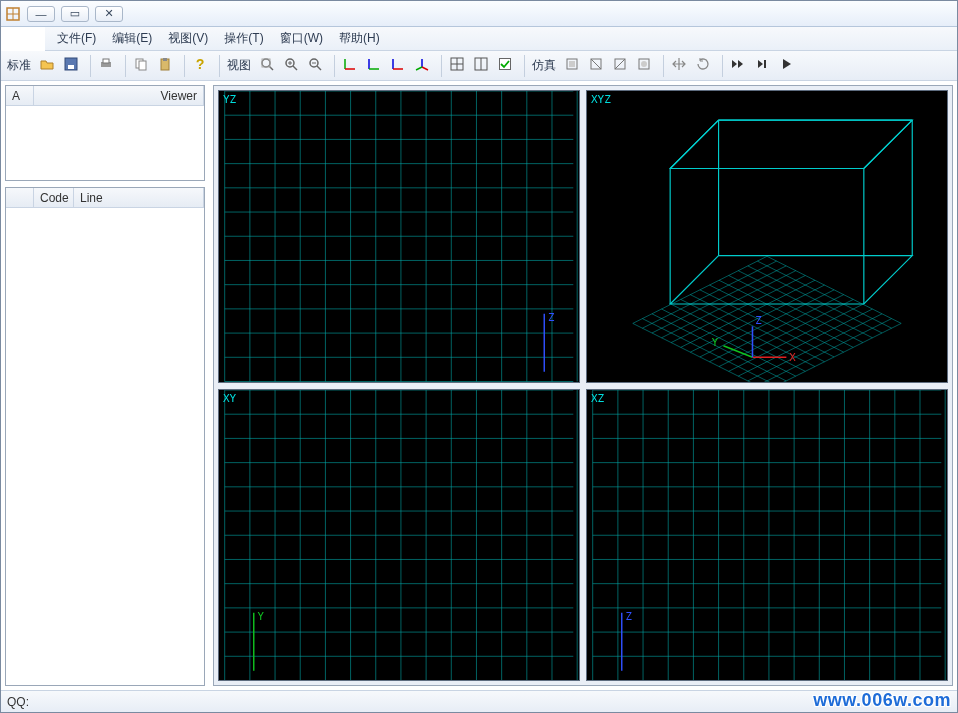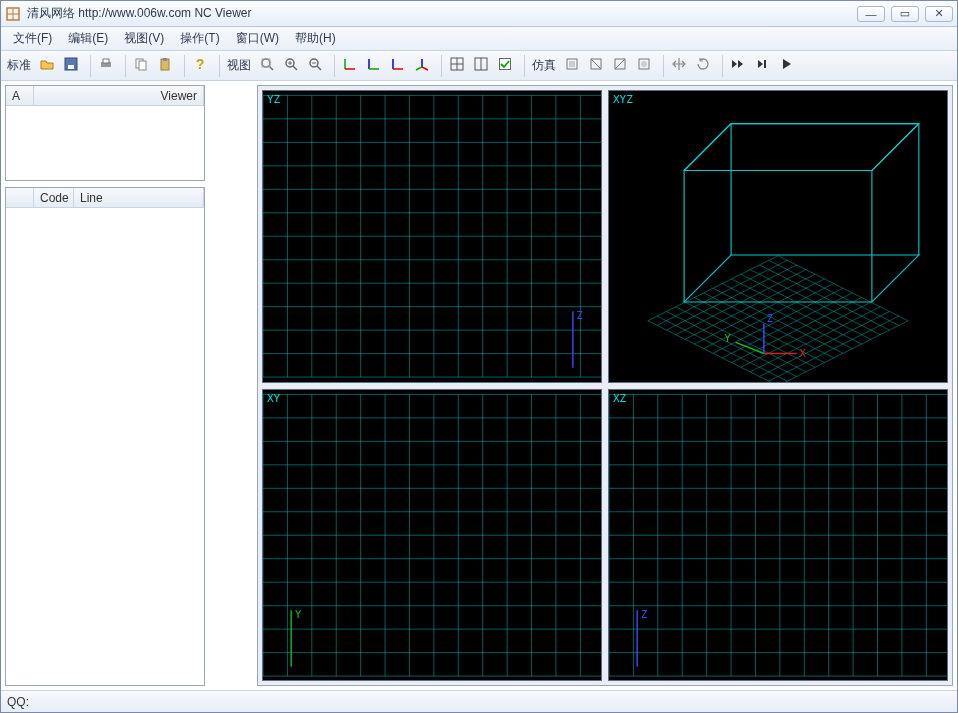--- a/index.html
+++ b/index.html
@@ -33,20 +33,21 @@
   display:flex;align-items:center;justify-content:center;
   color:#3b4a5f; font-size:11px;
 }
 
 .menubar {
   height: 24px;
   background: linear-gradient(#f7f9fc,#eaf0f8);
   border-bottom: 1px solid #c9d4e3;
   display: flex; align-items: center;
   padding: 0 4px;
+  margin-left: 44px;
 }
 .menuitem { padding: 3px 8px; color:#2e3c52; cursor:default; }
 
 .toolbar {
   height: 30px;
   background: linear-gradient(#f7f9fc,#e7edf6);
   border-bottom: 1px solid #c9d4e3;
   display: flex; align-items: center;
   padding: 0 4px;
   font-family: Liberation Mono, monospace;
@@ -100,21 +101,20 @@
 }
 .viewframe {
   border:1px solid #9aa7b8;
   height:100%;
   display:grid;
   grid-template-columns: 1fr 1fr;
   grid-template-rows: 1fr 1fr;
   gap:6px;
   padding:4px;
   background:#e9eef6;
-  margin-left:44px;
 }
 .viewport {
   background:#000;
   border:1px solid #5e6c7f;
   position:relative;
   overflow:hidden;
 }
 .vp-label {
   position:absolute; top:2px; left:4px;
   color:#0dd; font-size:11px; font-family:Consolas,monospace;
@@ -143,21 +143,20 @@
 <body>
 
 <div class="titlebar">
   <span class="app-icon">
     <svg viewBox="0 0 16 16">
         <rect x="2" y="2" width="12" height="12" fill="none" stroke="#c08030" stroke-width="1.5"></rect>
         <line x1="2" y1="8" x2="14" y2="8" stroke="#c08030"></line>
         <line x1="8" y1="2" x2="8" y2="14" stroke="#c08030"></line>
       </svg>
   </span>
-  <span class="title">清风网络 http://www.006w.com NC Viewer</span>
   <div class="winbtns">
     <div class="winbtn">
         <span>—</span>
       </div>
     <div class="winbtn">
         <span>▭</span>
       </div>
     <div class="winbtn">
         <span>✕</span>
       </div>
@@ -543,13 +542,14 @@
           <text x="34" y="238" class="axis-label" fill="#3050ff">Z</text>
         </svg>
       </div>
 
     </div>
   </div>
 </div>
 
 <div class="statusbar">
   <span class="qq">QQ:</span>
+  <span class="watermark">www.006w.com</span>
 </div>
 
 </body></html>

